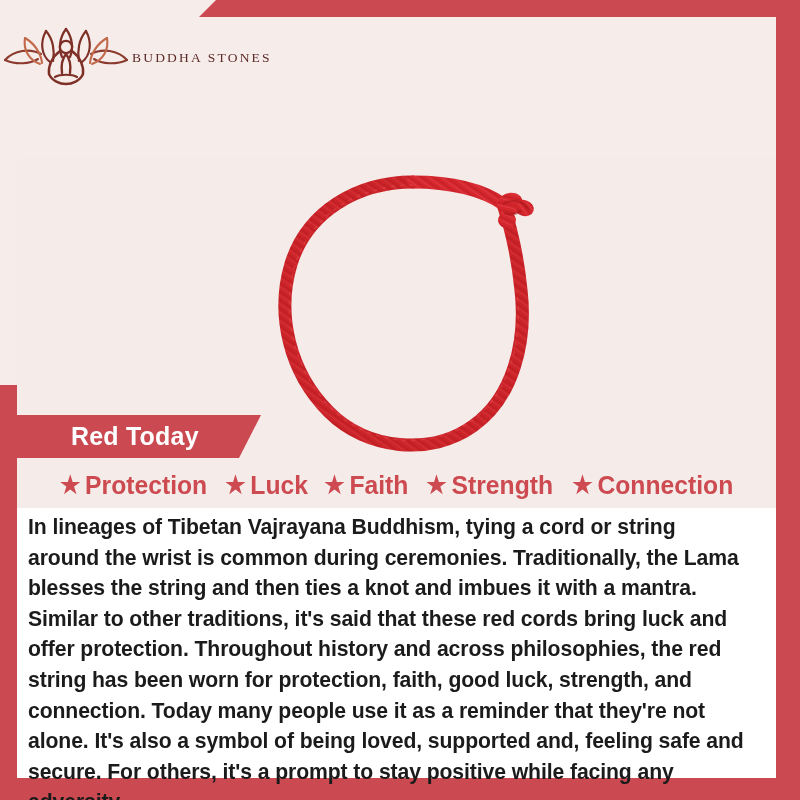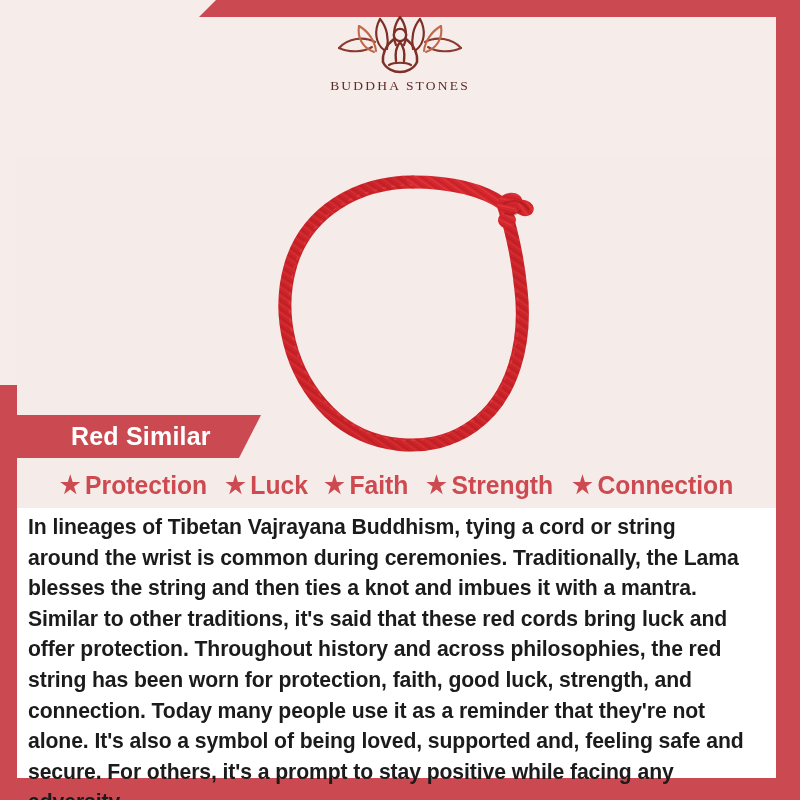--- a/index.html
+++ b/index.html
@@ -63,21 +63,21 @@
   }
 
   
   .logo-wrap {
     position: absolute;
     top: 14px;
     left: 0;
     width: 800px;
     height: 86px;
     display: flex;
-    flex-direction: column;
+    flex-direction: row;
     align-items: center;
     justify-content: flex-start;
     z-index: 4;
   }
   .logo-mark {
     width: 132px;
     height: 62px;
     display: block;
   }
   .logo-word {
@@ -299,21 +299,21 @@
       </g>
 
       <path d="M168 21 C 114 21, 66 50, 50 101
                C 36 150, 48 206, 87 245
                C 123 281, 184 287, 225 258
                C 264 231, 278 177, 272 127" fill="none" stroke="#f2575d" stroke-width="1.6" opacity="0.35" stroke-dasharray="4 5"></path>
     </svg>
   </div>
 
   <div class="rs-banner">
-    <span class="rs-banner-text">Red Similar</span>
+    <span class="rs-banner-text">Red Today</span>
   </div>
 
   <div class="benefits">
     <div class="benefit">
       <span class="star">★</span>
       <span>Protection</span>
     </div>
     <div class="benefit">
       <span class="star">★</span>
       <span>Luck</span>

